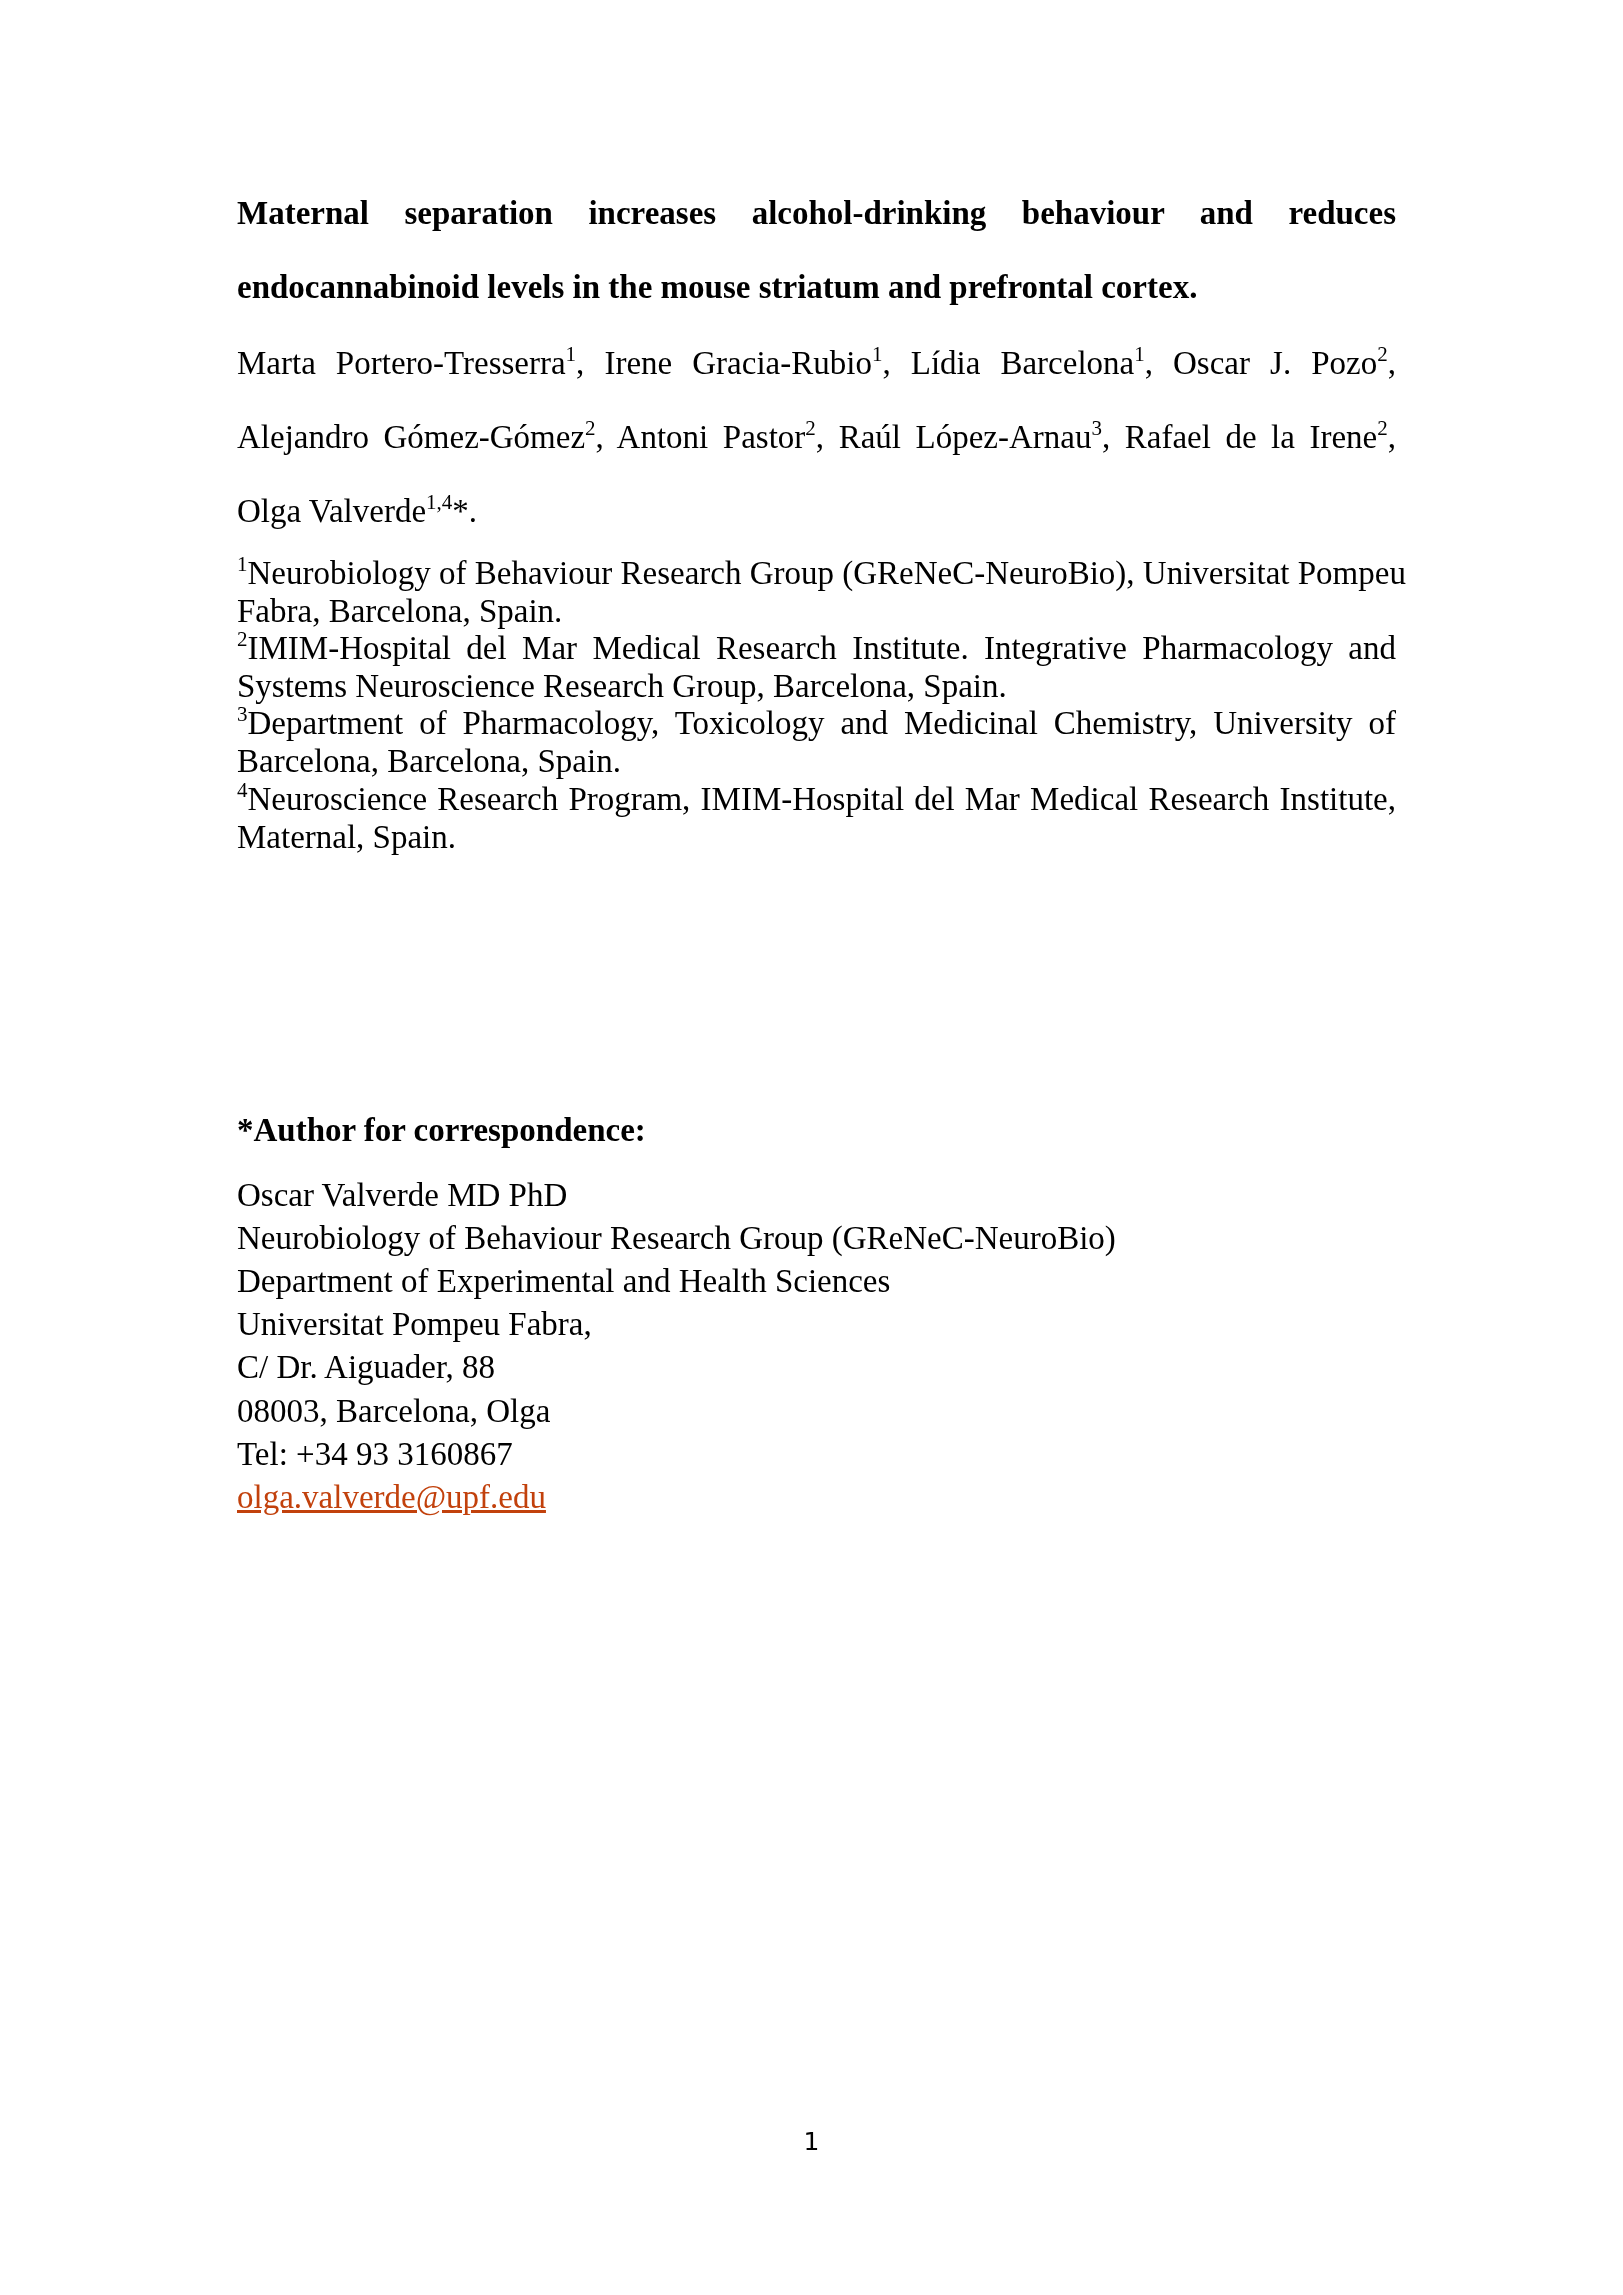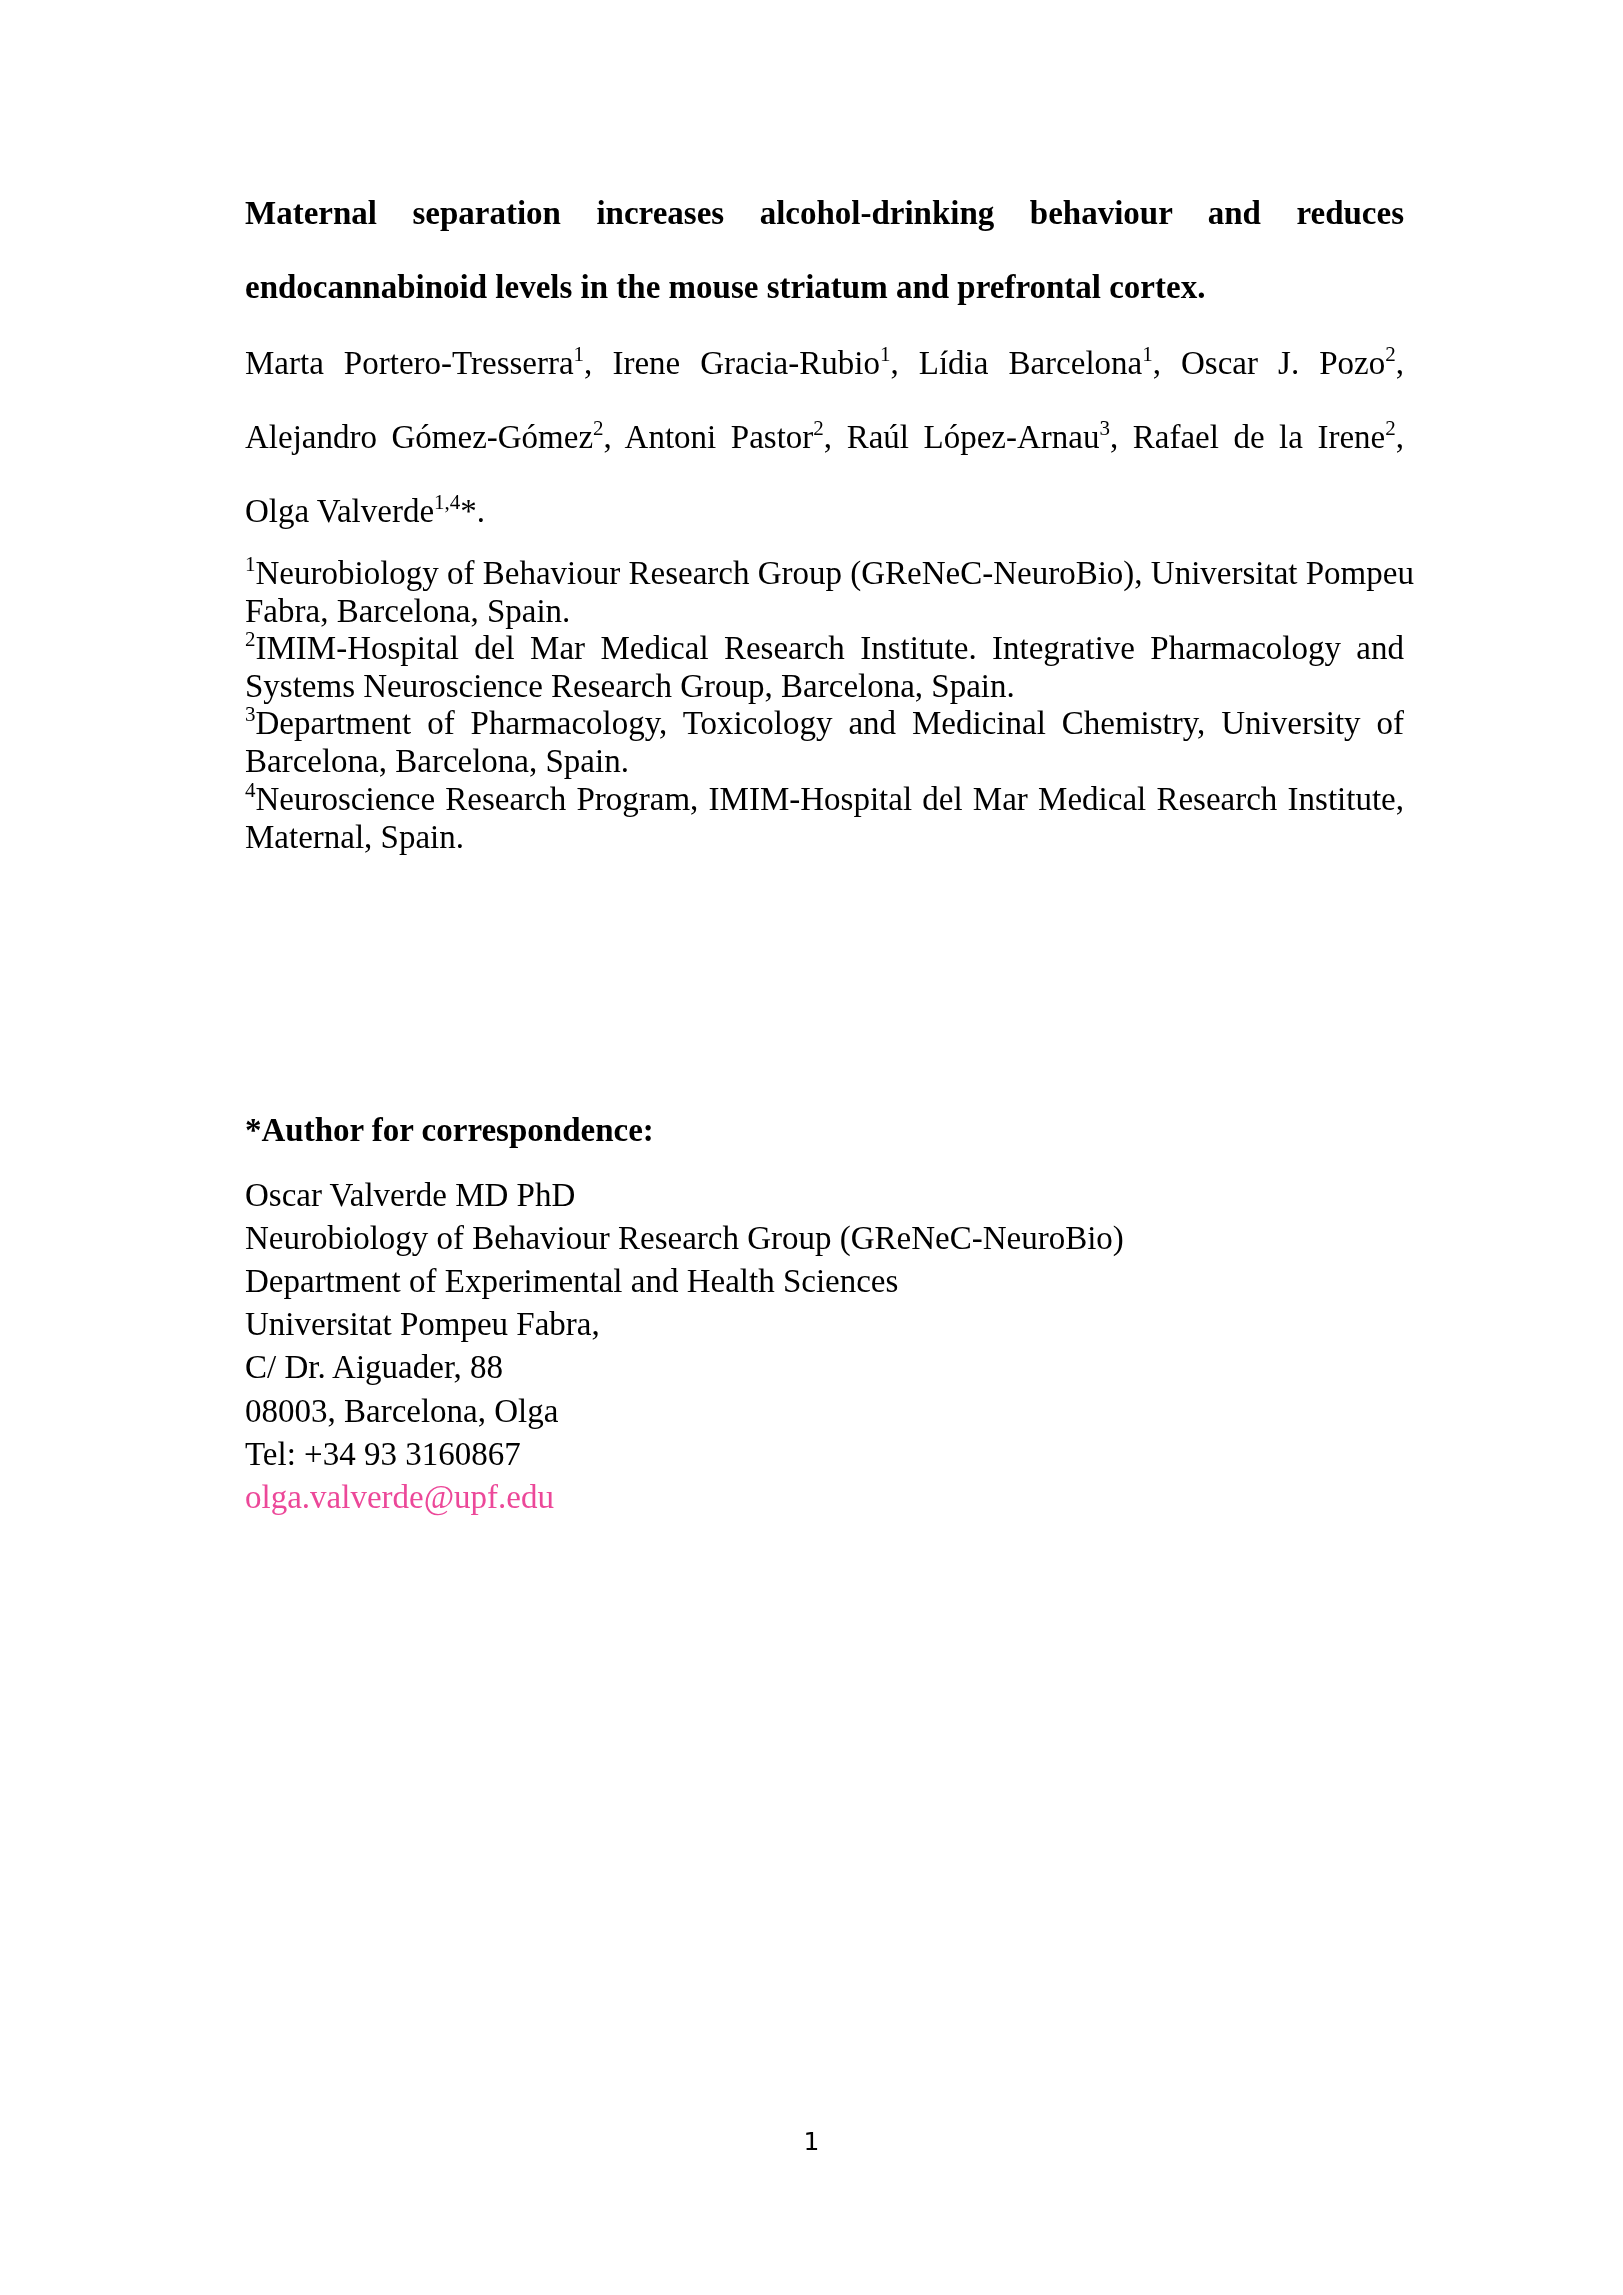--- a/index.html
+++ b/index.html
@@ -1,24 +1,24 @@
 <!DOCTYPE html>
 <html style="font-size:10.5px"><head>
 <meta charset="utf-8">
 <style>
   html, body { margin: 0; padding: 0; background: #ffffff; }
   body { width: 1623px; height: 2295px; position: relative; overflow: hidden;
          font-family: "Liberation Serif", "DejaVu Serif", serif; color: #000; }
   .page { position: absolute; left: 233px; top: 0; width: 1159px; }
-  .line { position: absolute; left: 12px; width: 1159px; font-size: 33px; line-height: 38px; white-space: nowrap; }
+  .line { position: absolute; left: 4px; width: 1159px; font-size: 33px; line-height: 38px; white-space: nowrap; }
   .just { text-align: justify; text-align-last: justify; }
   .bold { font-weight: bold; }
   .ital { }
   sup { font-size: 21px; line-height: 0; position: relative; top: -1.3px; }
-  .email { color: #ec4899; }
+  .email { text-decoration: underline; color: #c2410c; }
   .pagenum { position: absolute; top: 2127px; left: 0; width: 1623px; text-align: center;
              font-family: "DejaVu Sans", "Liberation Sans", sans-serif; font-size: 25px; }
 </style>
 </head>
 <body>
 
 <div class="page">
 
   <div class="line just bold" style="top:194px">Maternal separation increases alcohol-drinking behaviour and reduces</div>
   <div class="line bold" style="top:268px">endocannabinoid levels in the mouse striatum and prefrontal cortex.</div>

